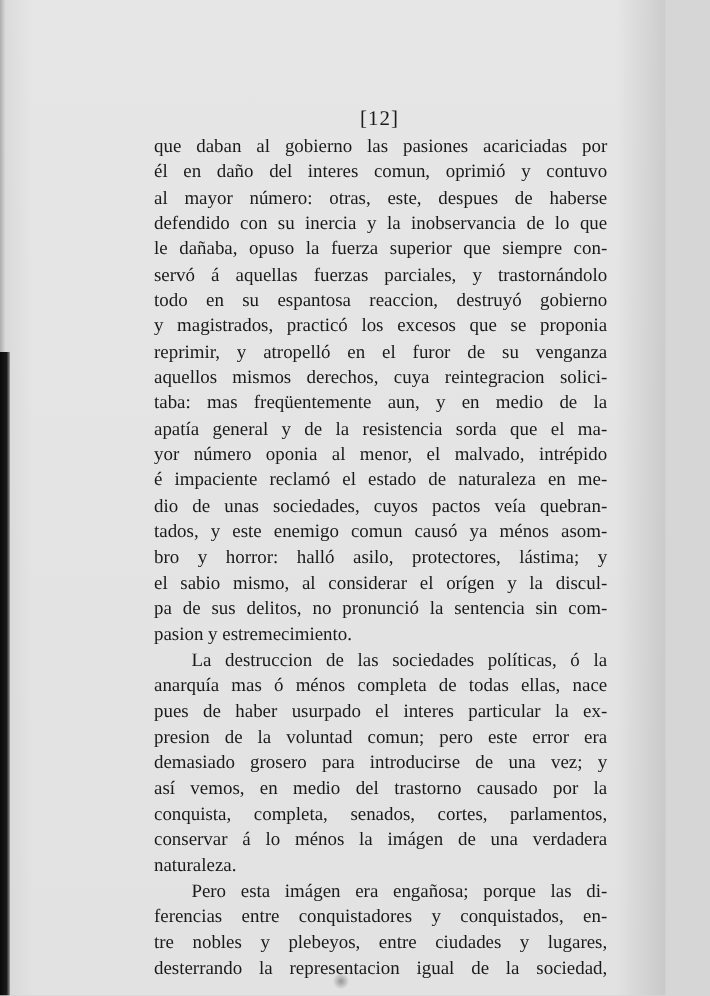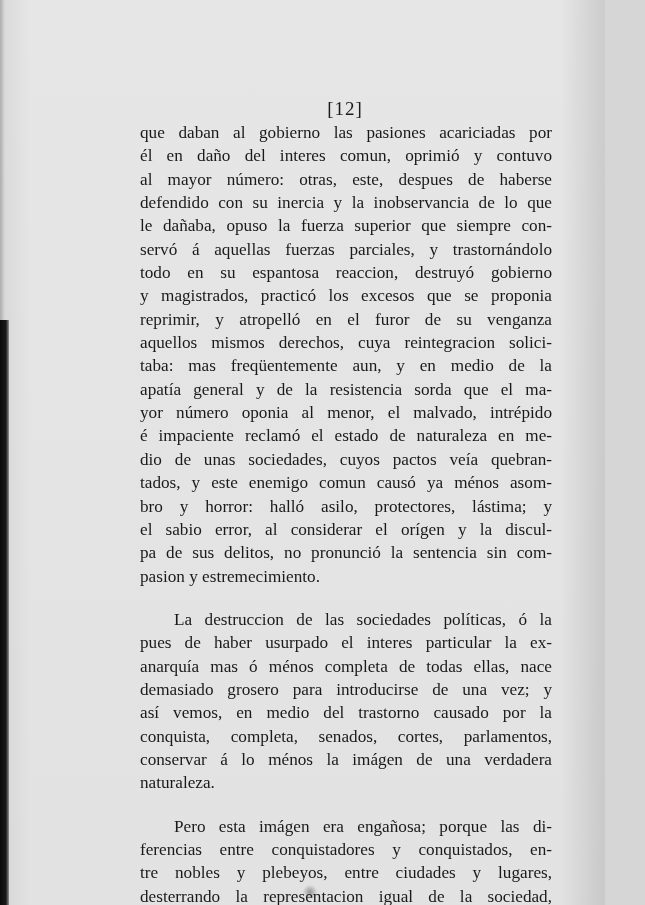--- a/index.html
+++ b/index.html
@@ -74,21 +74,20 @@
       text-align: justify;
       text-align-last: justify;
       height: 23.35px;
       font-family: Liberation Serif, serif;
     }
     .line.last {
       text-align-last: left;
     }
     .line.indent {
       padding-left: 34px;
-      margin-top: 20px;
     }
   </style>
 </head>
 <body>
 
 <div class="page">
   <div class="left-shadow-top"></div>
   <div class="left-shadow"></div>
   <div class="smudge"></div>
 
@@ -105,26 +104,27 @@
     <span class="line">y magistrados, practicó los excesos que se proponia</span>
     <span class="line">reprimir, y atropelló en el furor de su venganza</span>
     <span class="line">aquellos mismos derechos, cuya reintegracion solici-</span>
     <span class="line">taba: mas freqüentemente aun, y en medio de la</span>
     <span class="line">apatía general y de la resistencia sorda que el ma-</span>
     <span class="line">yor número oponia al menor, el malvado, intrépido</span>
     <span class="line">é impaciente reclamó el estado de naturaleza en me-</span>
     <span class="line">dio de unas sociedades, cuyos pactos veía quebran-</span>
     <span class="line">tados, y este enemigo comun causó ya ménos asom-</span>
     <span class="line">bro y horror: halló asilo, protectores, lástima; y</span>
-    <span class="line">el sabio error, al considerar el orígen y la discul-</span>
+    <span class="line">el sabio mismo, al considerar el orígen y la discul-</span>
     <span class="line">pa de sus delitos, no pronunció la sentencia sin com-</span>
     <span class="line last">pasion y estremecimiento.</span>
     <span class="line indent">La destruccion de las sociedades políticas, ó la</span>
+    <span class="line">anarquía mas ó ménos completa de todas ellas, nace</span>
     <span class="line">pues de haber usurpado el interes particular la ex-</span>
-    <span class="line">anarquía mas ó ménos completa de todas ellas, nace</span>
+    <span class="line">presion de la voluntad comun; pero este error era</span>
     <span class="line">demasiado grosero para introducirse de una vez; y</span>
     <span class="line">así vemos, en medio del trastorno causado por la</span>
     <span class="line">conquista, completa, senados, cortes, parlamentos,</span>
     <span class="line">conservar á lo ménos la imágen de una verdadera</span>
     <span class="line last">naturaleza.</span>
     <span class="line indent">Pero esta imágen era engañosa; porque las di-</span>
     <span class="line">ferencias entre conquistadores y conquistados, en-</span>
     <span class="line">tre nobles y plebeyos, entre ciudades y lugares,</span>
     <span class="line">desterrando la representacion igual de la sociedad,</span>
   </div>

